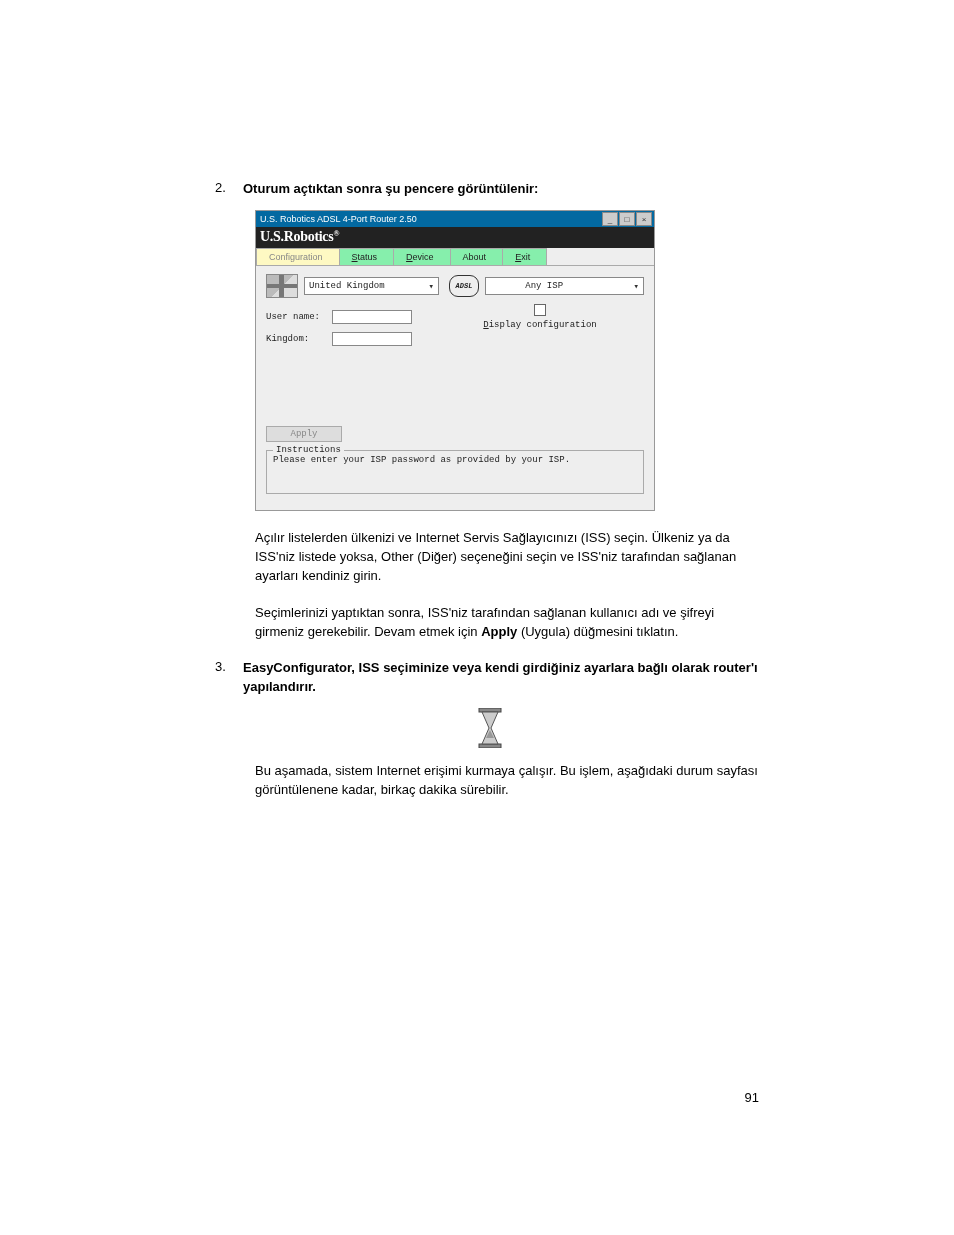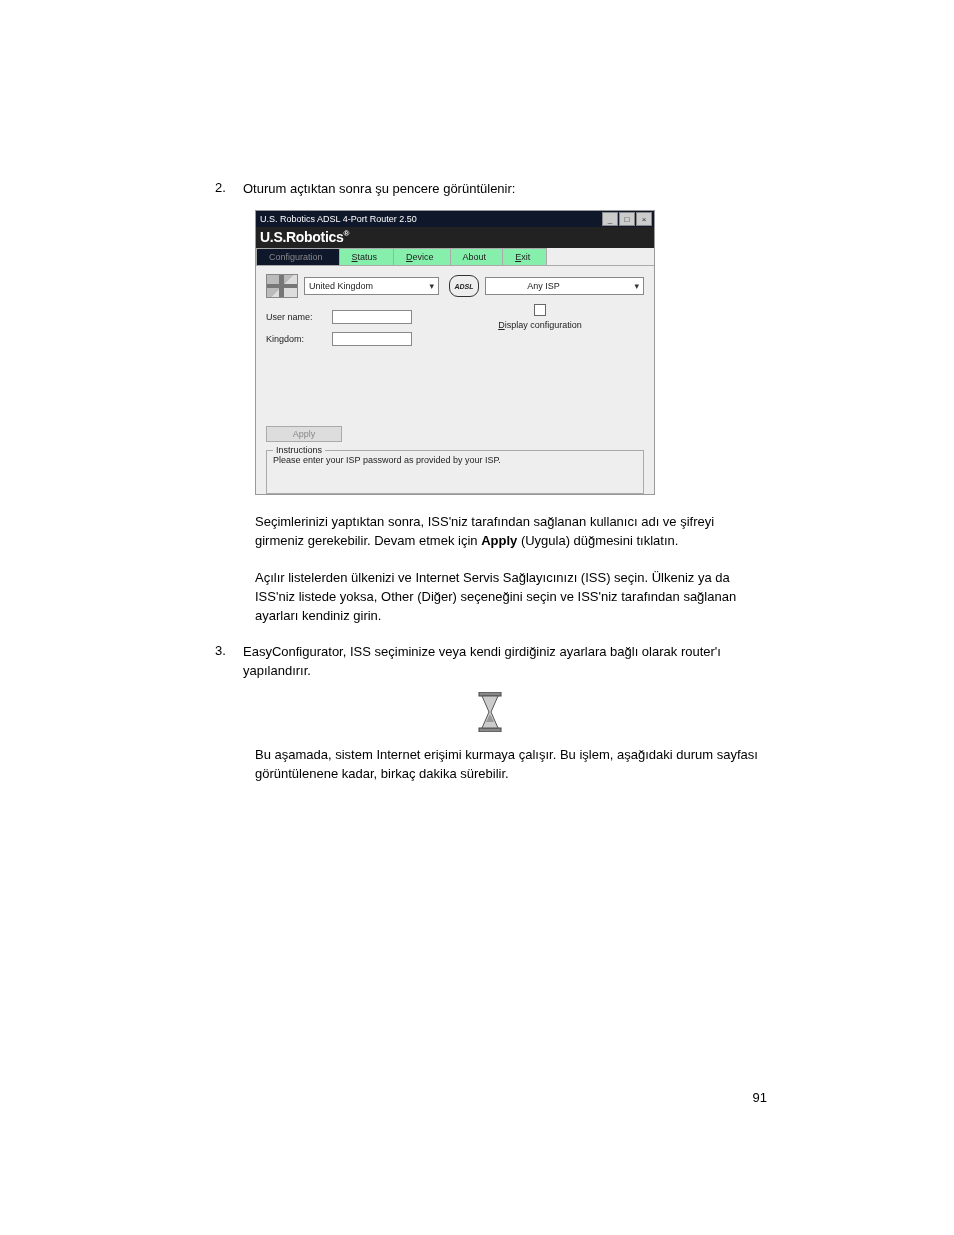--- a/index.html
+++ b/index.html
@@ -20,32 +20,33 @@
     display: flex;
     margin-bottom: 12px;
   }
   .step-num {
     width: 28px;
     flex-shrink: 0;
   }
   .step-body {
     flex: 1;
     line-height: 1.4;
+    font-weight: bold;
   }
   .shot {
     width: 398px;
     margin: 10px 0 18px 40px;
     border: 1px solid #999;
     background: #eee;
     font-family: Tahoma, sans-serif;
     font-size: 9px;
     color: #222;
   }
   .titlebar {
-    background: #0f172a;
+    background: #0369a1;
     color: #fff;
     display: flex;
     align-items: center;
     padding: 1px 2px;
     font-size: 9px;
   }
   .titlebar-text { flex: 1; padding-left: 2px; }
   .winbtn {
     width: 14px; height: 12px;
     background: #ccc;
@@ -54,44 +55,45 @@
     display: flex; align-items: center; justify-content: center;
     font-size: 8px; color: #333;
   }
   .brandbar {
     background: #222;
     color: #fff;
     font-weight: bold;
     font-size: 14px;
     padding: 2px 6px 3px 4px;
     letter-spacing: -0.3px;
-    font-family: Liberation Sans, sans-serif;
+    font-family: Liberation Serif, serif;
   }
   .brandbar .reg { font-size: 8px; vertical-align: top; }
   .tabs {
     display: flex;
     border-bottom: 1px solid #aaa;
     background: #eee;
   }
   .tab {
     padding: 3px 16px 3px 12px;
     font-size: 9px;
     border: 1px solid #aaa;
     border-bottom: none;
     background: #86efac;
     margin-right: -1px;
   }
   .tab.active {
-    background: #0f172a;
+    background: #fef9c3;
     color: #888;
   }
   .tab u { text-decoration: underline; }
   .panel {
-    padding: 8px 10px 0 10px;
-    background: #eee;
+    padding: 8px 10px 16px 10px;
+    background: #eee;
+    font-family: Liberation Mono, monospace;
   }
   .row {
     display: flex;
     align-items: center;
     margin-bottom: 6px;
   }
   .flagico {
     width: 30px; height: 22px;
     background: linear-gradient(135deg,#bbb 0 50%,#ddd 50% 100%);
     border: 1px solid #888;
@@ -179,21 +181,21 @@
   }
   .hourglass {
     width: 26px; height: 40px;
     margin: 10px auto 14px;
     position: relative;
   }
   .hourglass svg { width: 26px; height: 40px; }
   .page-num {
     position: absolute;
     bottom: 130px;
-    right: 187px;
+    right: 195px;
     font-size: 13px;
   }
 </style>
 </head>
 <body>
 
 <div class="page">
 
   <div class="step">
     <div class="step-num">2.</div>
@@ -248,25 +250,25 @@
 
       <div class="applybtn">Apply</div>
 
       <div class="instr-fs">
         <span class="legend">Instructions</span>
         <span>Please enter your ISP password as provided by your ISP.</span>
       </div>
     </div>
   </div>
 
+  <div class="body-text">Açılır listelerden ülkenizi ve Internet Servis Sağlayıcınızı (ISS) seçin. Ülkeniz ya da ISS'niz listede yoksa, Other (Diğer) seçeneğini seçin ve ISS'niz tarafından sağlanan ayarları kendiniz girin.</div>
+
   <div class="body-text">
     <span>Seçimlerinizi yaptıktan sonra, ISS'niz tarafından sağlanan kullanıcı adı ve şifreyi girmeniz gerekebilir. Devam etmek için </span><b>Apply</b><span> (Uygula) düğmesini tıklatın.</span>
   </div>
-
-  <div class="body-text">Açılır listelerden ülkenizi ve Internet Servis Sağlayıcınızı (ISS) seçin. Ülkeniz ya da ISS'niz listede yoksa, Other (Diğer) seçeneğini seçin ve ISS'niz tarafından sağlanan ayarları kendiniz girin.</div>
 
   <div class="step">
     <div class="step-num">3.</div>
     <div class="step-body">EasyConfigurator, ISS seçiminize veya kendi girdiğiniz ayarlara bağlı olarak router'ı yapılandırır.</div>
   </div>
 
   <div class="hourglass">
     <svg viewBox="0 0 26 40">
       <rect x="2" y="0" width="22" height="4" fill="#888" stroke="#444"></rect>
       <rect x="2" y="36" width="22" height="4" fill="#888" stroke="#444"></rect>

